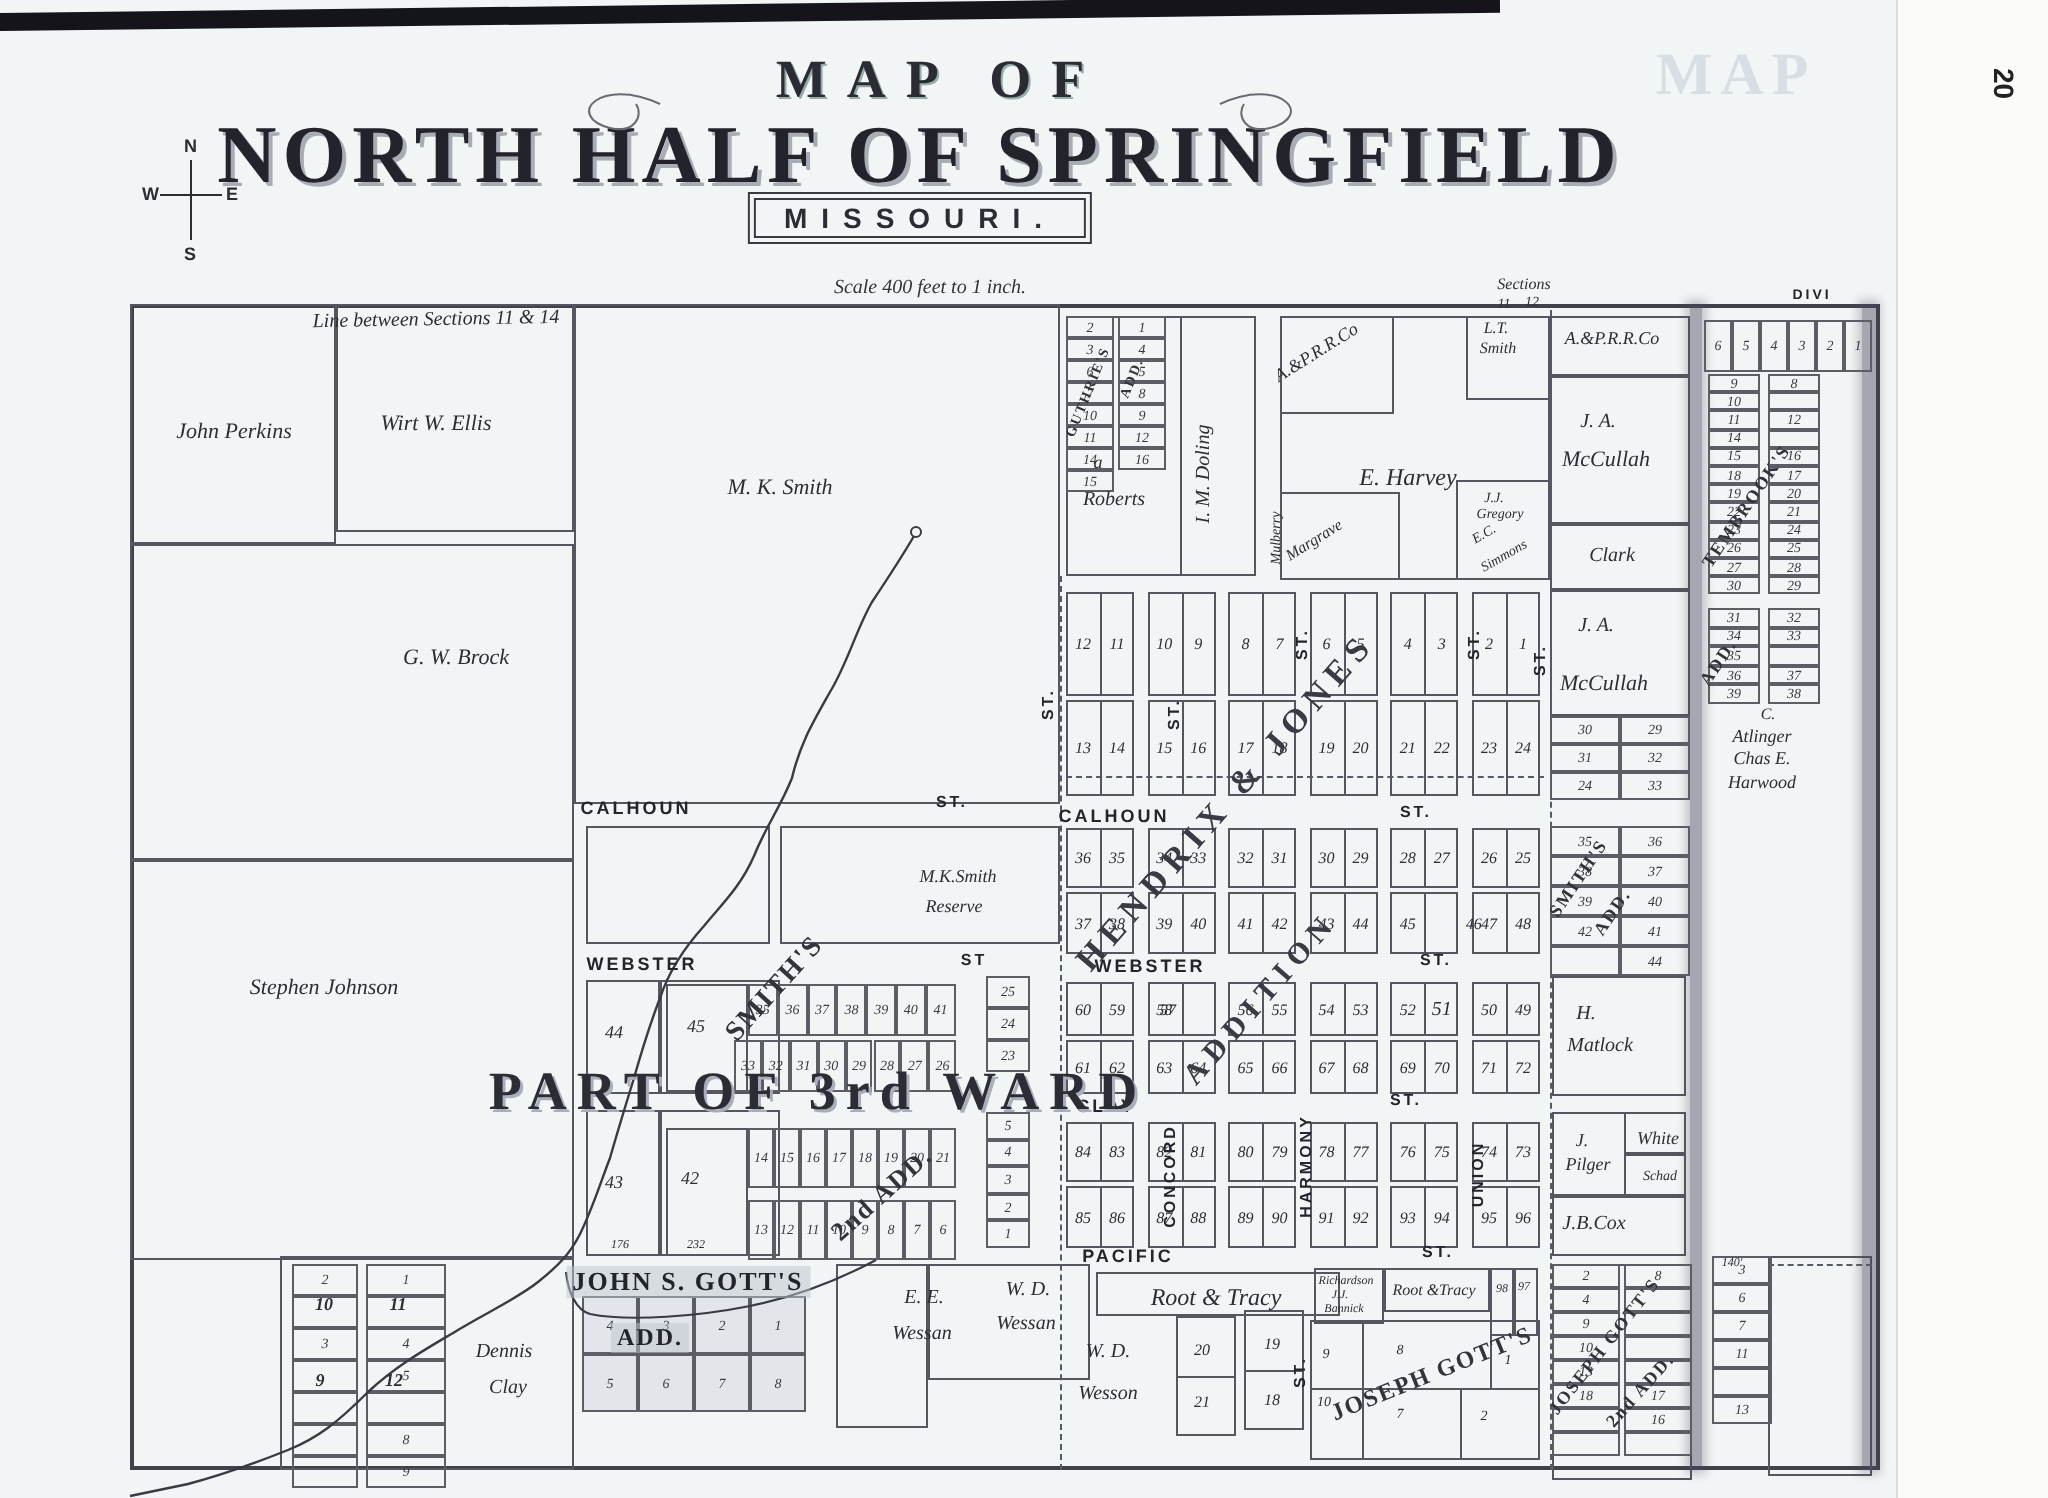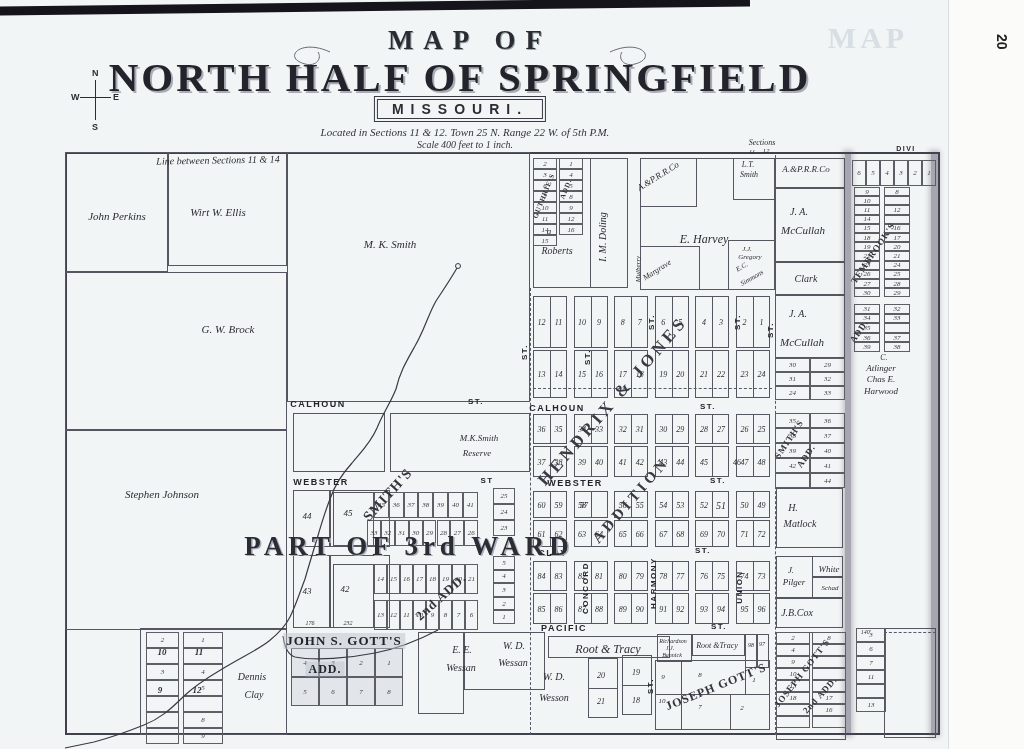--- a/index.html
+++ b/index.html
@@ -59,21 +59,20 @@
 </head>
 <body>
 
 <div class="page">
   <div class="paper">
     <div class="scan-edge"></div>
 
     <div class="t-prefix">MAP OF</div>
     <div class="t-main">NORTH HALF OF SPRINGFIELD</div>
     <div class="t-banner">MISSOURI.</div>
-    <div class="t-sub1">Located in Sections 11 &amp; 12. Town 25 N. Range 22 W. of 5th P.M.</div>
     <div class="t-sub2">Scale 400 feet to 1 inch.</div>
 
     <div class="compass">
       <div class="cx"></div>
       <div class="cy"></div>
       <span style="left:92px;top:68px">N</span>
       <span style="left:113px;top:92px">E</span>
       <span style="left:92px;top:122px">S</span>
       <span style="left:71px;top:92px">W</span>
     </div>

